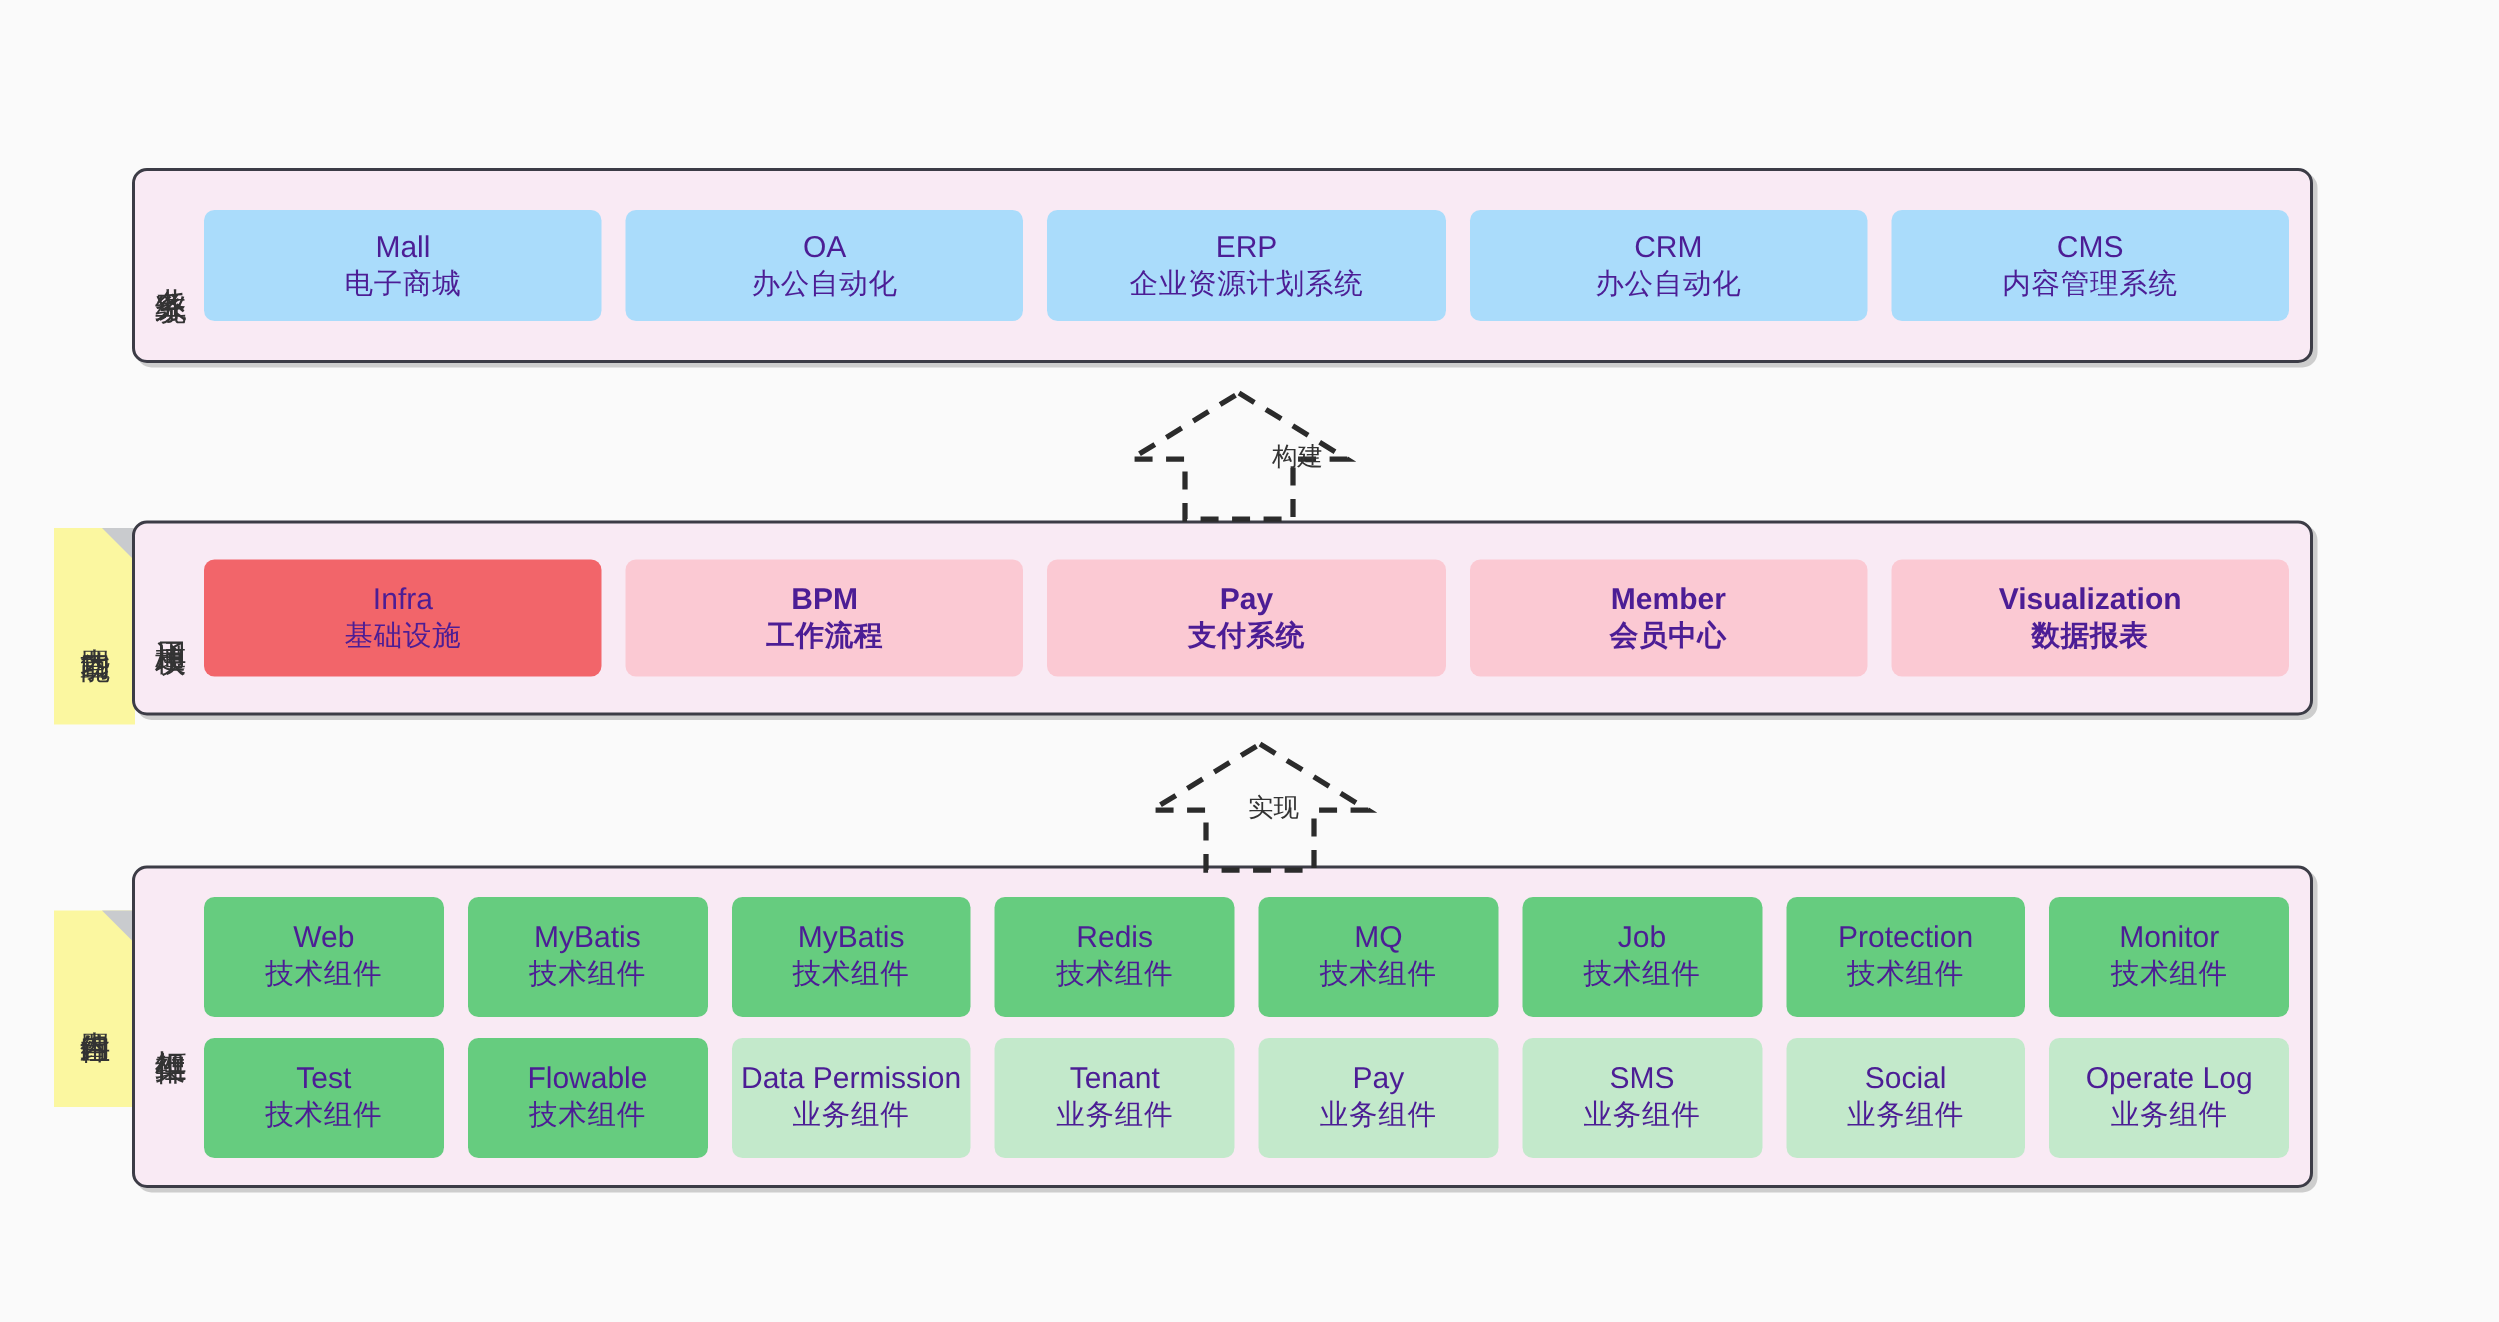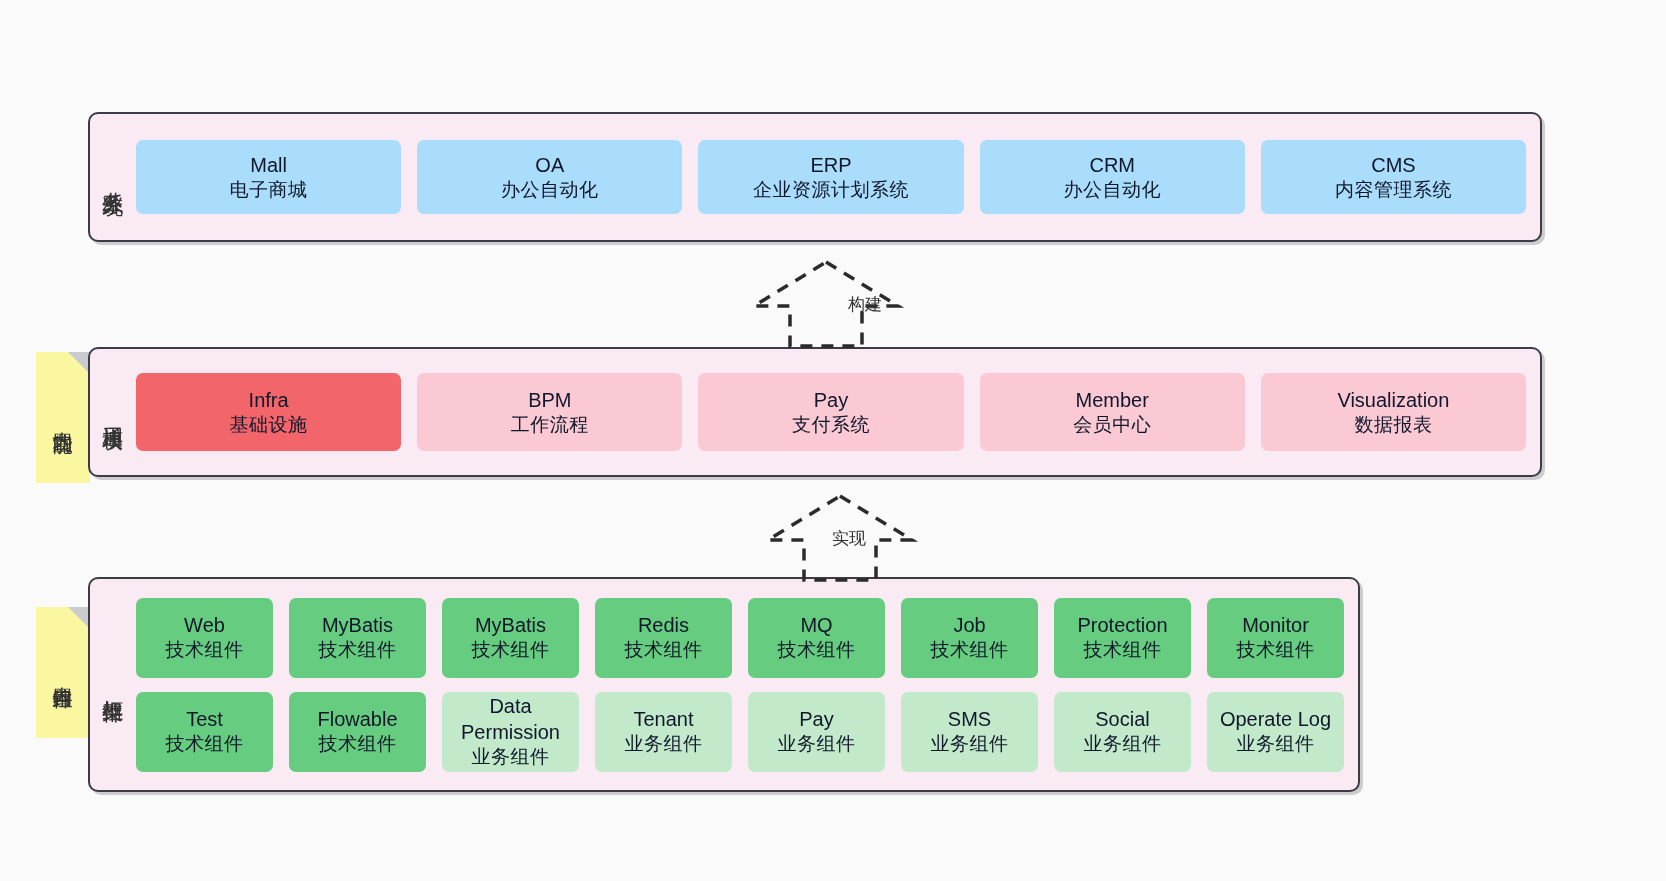--- a/index.html
+++ b/index.html
@@ -105,39 +105,39 @@
   .card {
     flex: 1 1 0;
     display: flex;
     flex-direction: column;
     align-items: center;
     justify-content: center;
     border-radius: 7px;
     box-sizing: border-box;
     text-align: center;
     padding: 6px 4px;
-    color: #0f172a;
+    color: #4c1d95;
   }
   .card .line1 {
     font-size: 20px;
     line-height: 1.30;
     white-space: nowrap;
   }
   .card .line1.wrap {
     white-space: normal;
   }
   .card .line2 {
     font-size: 19px;
     line-height: 1.30;
     letter-spacing: 0.5px;
   }
 
   .card.blue        { background: #aadcfb; }
   .card.red         { background: #f2656a; }
-  .card.pink        { background: #fbc9d3; }
+  .card.pink        { background: #fbc9d3; font-weight: bold; }
   .card.green       { background: #66cc7f; }
   .card.lightgreen  { background: #c3e9cb; }
 
   .top-row  { height: 74px; }
   .mid-row  { height: 78px; }
   .bot-row  { height: 80px; }
 
   
   .arrow {
     position: absolute;
@@ -230,21 +230,21 @@
   <svg class="arrow" style="left:764px; top:492px; width:160px; height:92px;" viewBox="0 0 160 92">
     <path d="M 76 4 L 148 48 L 112 48 L 112 88 L 40 88 L 40 48 L 4 48 Z" fill="none" stroke="#2b2b2b" stroke-width="3.5" stroke-dasharray="12 9" stroke-linejoin="miter"></path>
   </svg>
   <div class="arrow-label" style="left:832px; top:530px;">实现</div>
 
   <div class="sticky" id="sticky-builtin-component" style="left:36px; top:607px; width:54px; height:131px;">
     <div class="fold"></div>
     <span class="sticky-text">内置组件</span>
   </div>
 
-  <div class="layer" id="layer-framework" style="left:88px; top:577px; width:1272px; height:215px;">
+  <div class="layer" id="layer-framework" style="left:88px; top:577px; width:1454px; height:215px;">
     <div class="layer-title">
       <span>框架组件</span>
     </div>
     <div class="layer-body two-rows">
 
       <div class="row bot-row">
         <div class="card green">
           <div class="line1">Web</div>
           <div class="line2">技术组件</div>
         </div>

